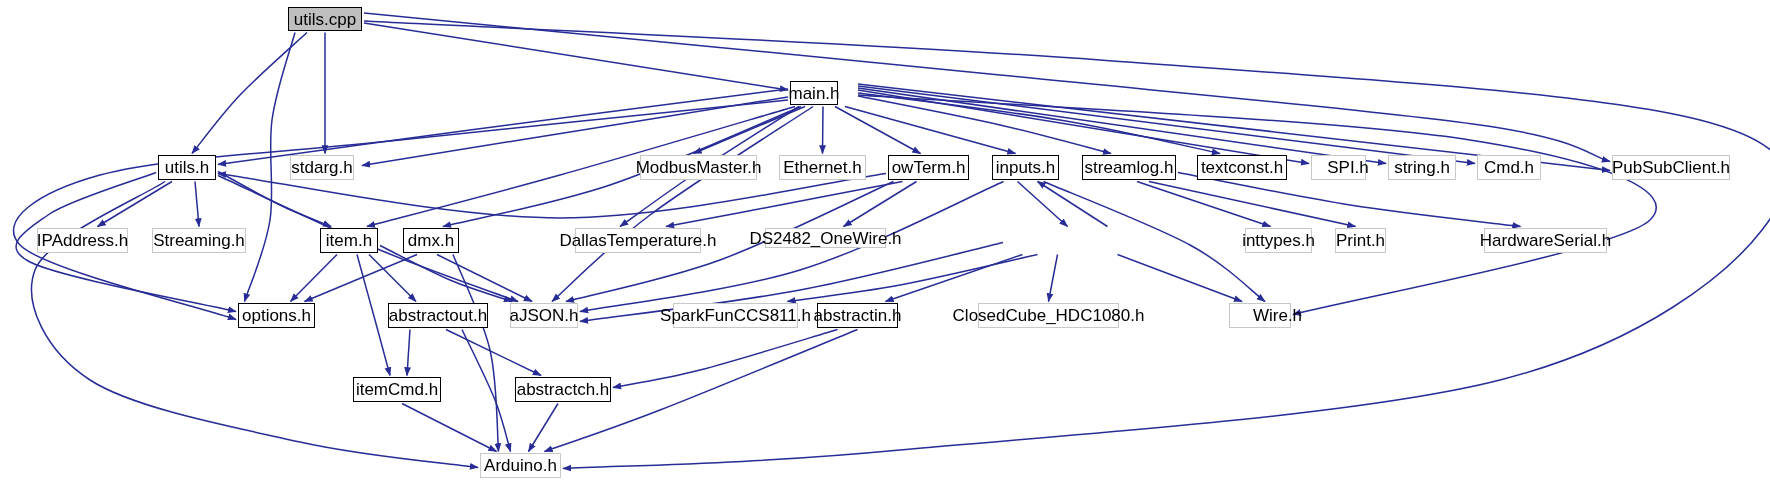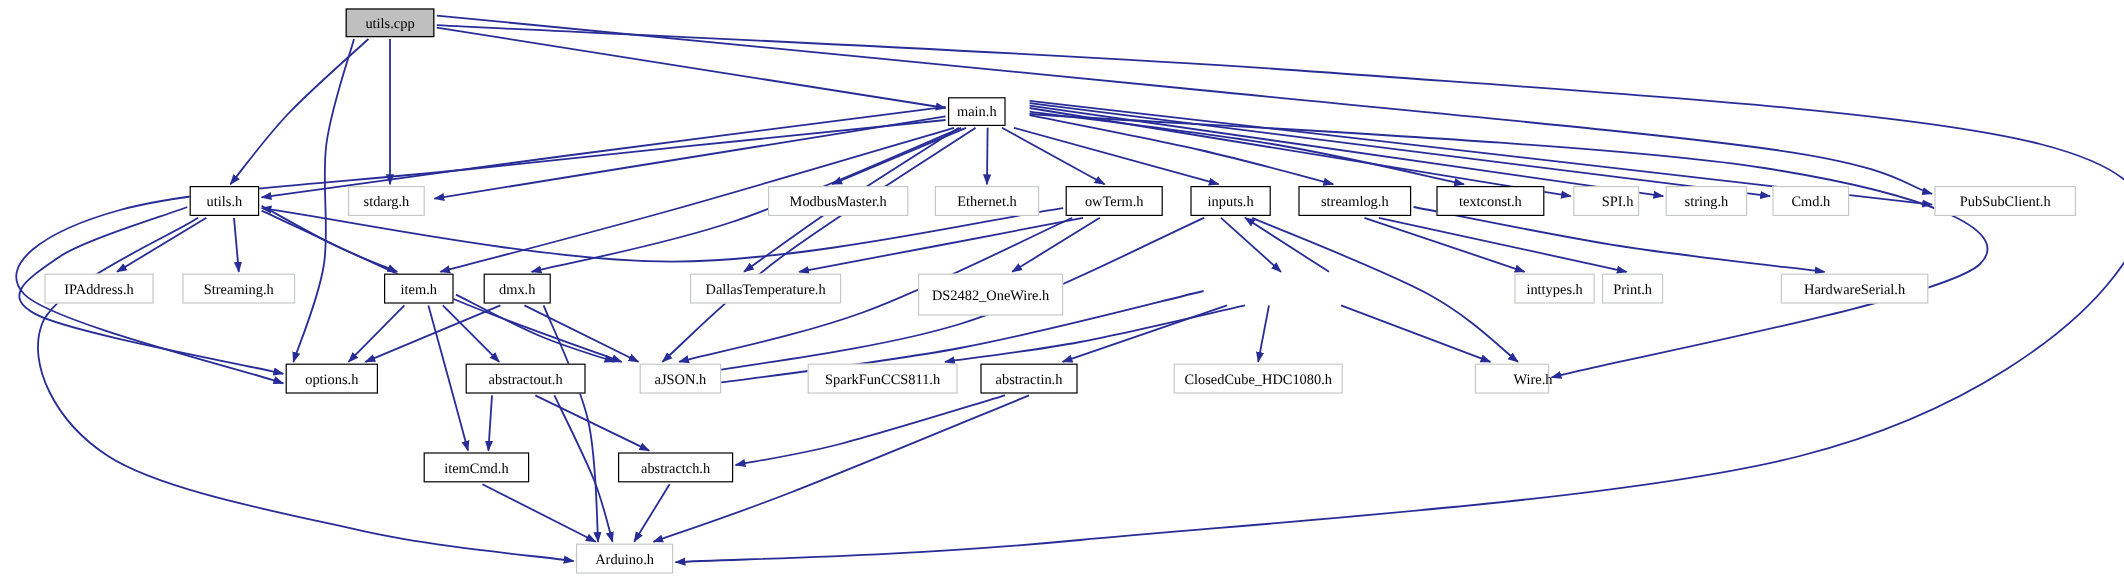--- a/index.html
+++ b/index.html
@@ -1,22 +1,22 @@
 <!DOCTYPE html>
 <html><head>
 <meta charset="utf-8">
 <style>
   html,body{margin:0;padding:0;background:#ffffff;}
   #canvas{position:relative;width:1770px;height:485px;background:#ffffff;overflow:hidden;
           font-family:"Liberation Sans",sans-serif;}
   #edge-layer{position:absolute;left:0;top:0;width:1770px;height:485px;}
   #node-layer{position:absolute;left:0;top:0;width:1770px;height:485px;}
   .node{position:absolute;box-sizing:border-box;display:flex;align-items:center;justify-content:center;
-        background:#ffffff;color:#000000;font-size:12px;line-height:1;white-space:nowrap;
-        border:1px solid #000;font-family:Liberation Serif, serif;}
+        background:#ffffff;color:#000000;font-size:17px;line-height:1;white-space:nowrap;
+        border:1px solid #000;}
   .node.current{background:#bfbfbf;border:1.5px solid #000;}
   .node.project{border-color:#000000;cursor:pointer;}
   .node.external{border-color:#c6cac6;}
 </style>
 </head>
 <body>
 
 <div id="canvas">
   <svg id="edge-layer" xmlns="http://www.w3.org/2000/svg">
     <defs>
@@ -100,27 +100,27 @@
       <div class="node project" style="left: 1197px; top: 155px; width: 90px; height: 25px;">textconst.h</div>
       <div class="node external" style="left: 1311px; top: 155px; width: 55px; height: 25px; padding-left: 19px;">SPI.h</div>
       <div class="node external" style="left: 1388px; top: 155px; width: 68px; height: 25px;">string.h</div>
       <div class="node external" style="left: 1477px; top: 155px; width: 64px; height: 25px;">Cmd.h</div>
       <div class="node external" style="left: 1612px; top: 155px; width: 118px; height: 25px;">PubSubClient.h</div>
       <div class="node external" style="left: 37px; top: 228px; width: 91px; height: 25px;">IPAddress.h</div>
       <div class="node external" style="left: 152px; top: 228px; width: 94px; height: 25px;">Streaming.h</div>
       <div class="node project" style="left: 320px; top: 228px; width: 58px; height: 25px;">item.h</div>
       <div class="node project" style="left: 403px; top: 228px; width: 56px; height: 25px;">dmx.h</div>
       <div class="node external" style="left: 575px; top: 228px; width: 126px; height: 25px;">DallasTemperature.h</div>
-      <div class="node external" style="left: 765px; top: 228px; width: 121px; height: 35px;">DS2482_OneWire.h</div>
-      <div class="node external" style="left: 1245px; top: 228px; width: 67px; height: 25px; margin-left: 17px;">inttypes.h</div>
+      <div class="node external" style="left: 765px; top: 228px; width: 121px; height: 20px;">DS2482_OneWire.h</div>
+      <div class="node external" style="left: 1245px; top: 228px; width: 67px; height: 25px;">inttypes.h</div>
       <div class="node external" style="left: 1335px; top: 228px; width: 51px; height: 25px;">Print.h</div>
       <div class="node external" style="left: 1484px; top: 228px; width: 123px; height: 25px;">HardwareSerial.h</div>
       <div class="node project" style="left: 238px; top: 303px; width: 77px; height: 25px;">options.h</div>
       <div class="node project" style="left: 388px; top: 303px; width: 100px; height: 25px;">abstractout.h</div>
-      <div class="node external" style="left: 510px; top: 303px; width: 68px; height: 25px; margin-left: 23px;">aJSON.h</div>
+      <div class="node external" style="left: 510px; top: 303px; width: 68px; height: 25px;">aJSON.h</div>
       <div class="node external" style="left: 673px; top: 303px; width: 125px; height: 25px;">SparkFunCCS811.h</div>
       <div class="node project" style="left: 817px; top: 303px; width: 81px; height: 25px;">abstractin.h</div>
       <div class="node external" style="left: 978px; top: 303px; width: 141px; height: 25px;">ClosedCube_HDC1080.h</div>
       <div class="node external" style="left: 1229px; top: 303px; width: 62px; height: 25px; padding-left: 35px;">Wire.h</div>
       <div class="node project" style="left: 353px; top: 377px; width: 88px; height: 25px;">itemCmd.h</div>
       <div class="node project" style="left: 515px; top: 377px; width: 96px; height: 25px;">abstractch.h</div>
       <div class="node external" style="left: 480px; top: 453px; width: 81px; height: 25px;">Arduino.h</div>
     </div>
 </div>
 

